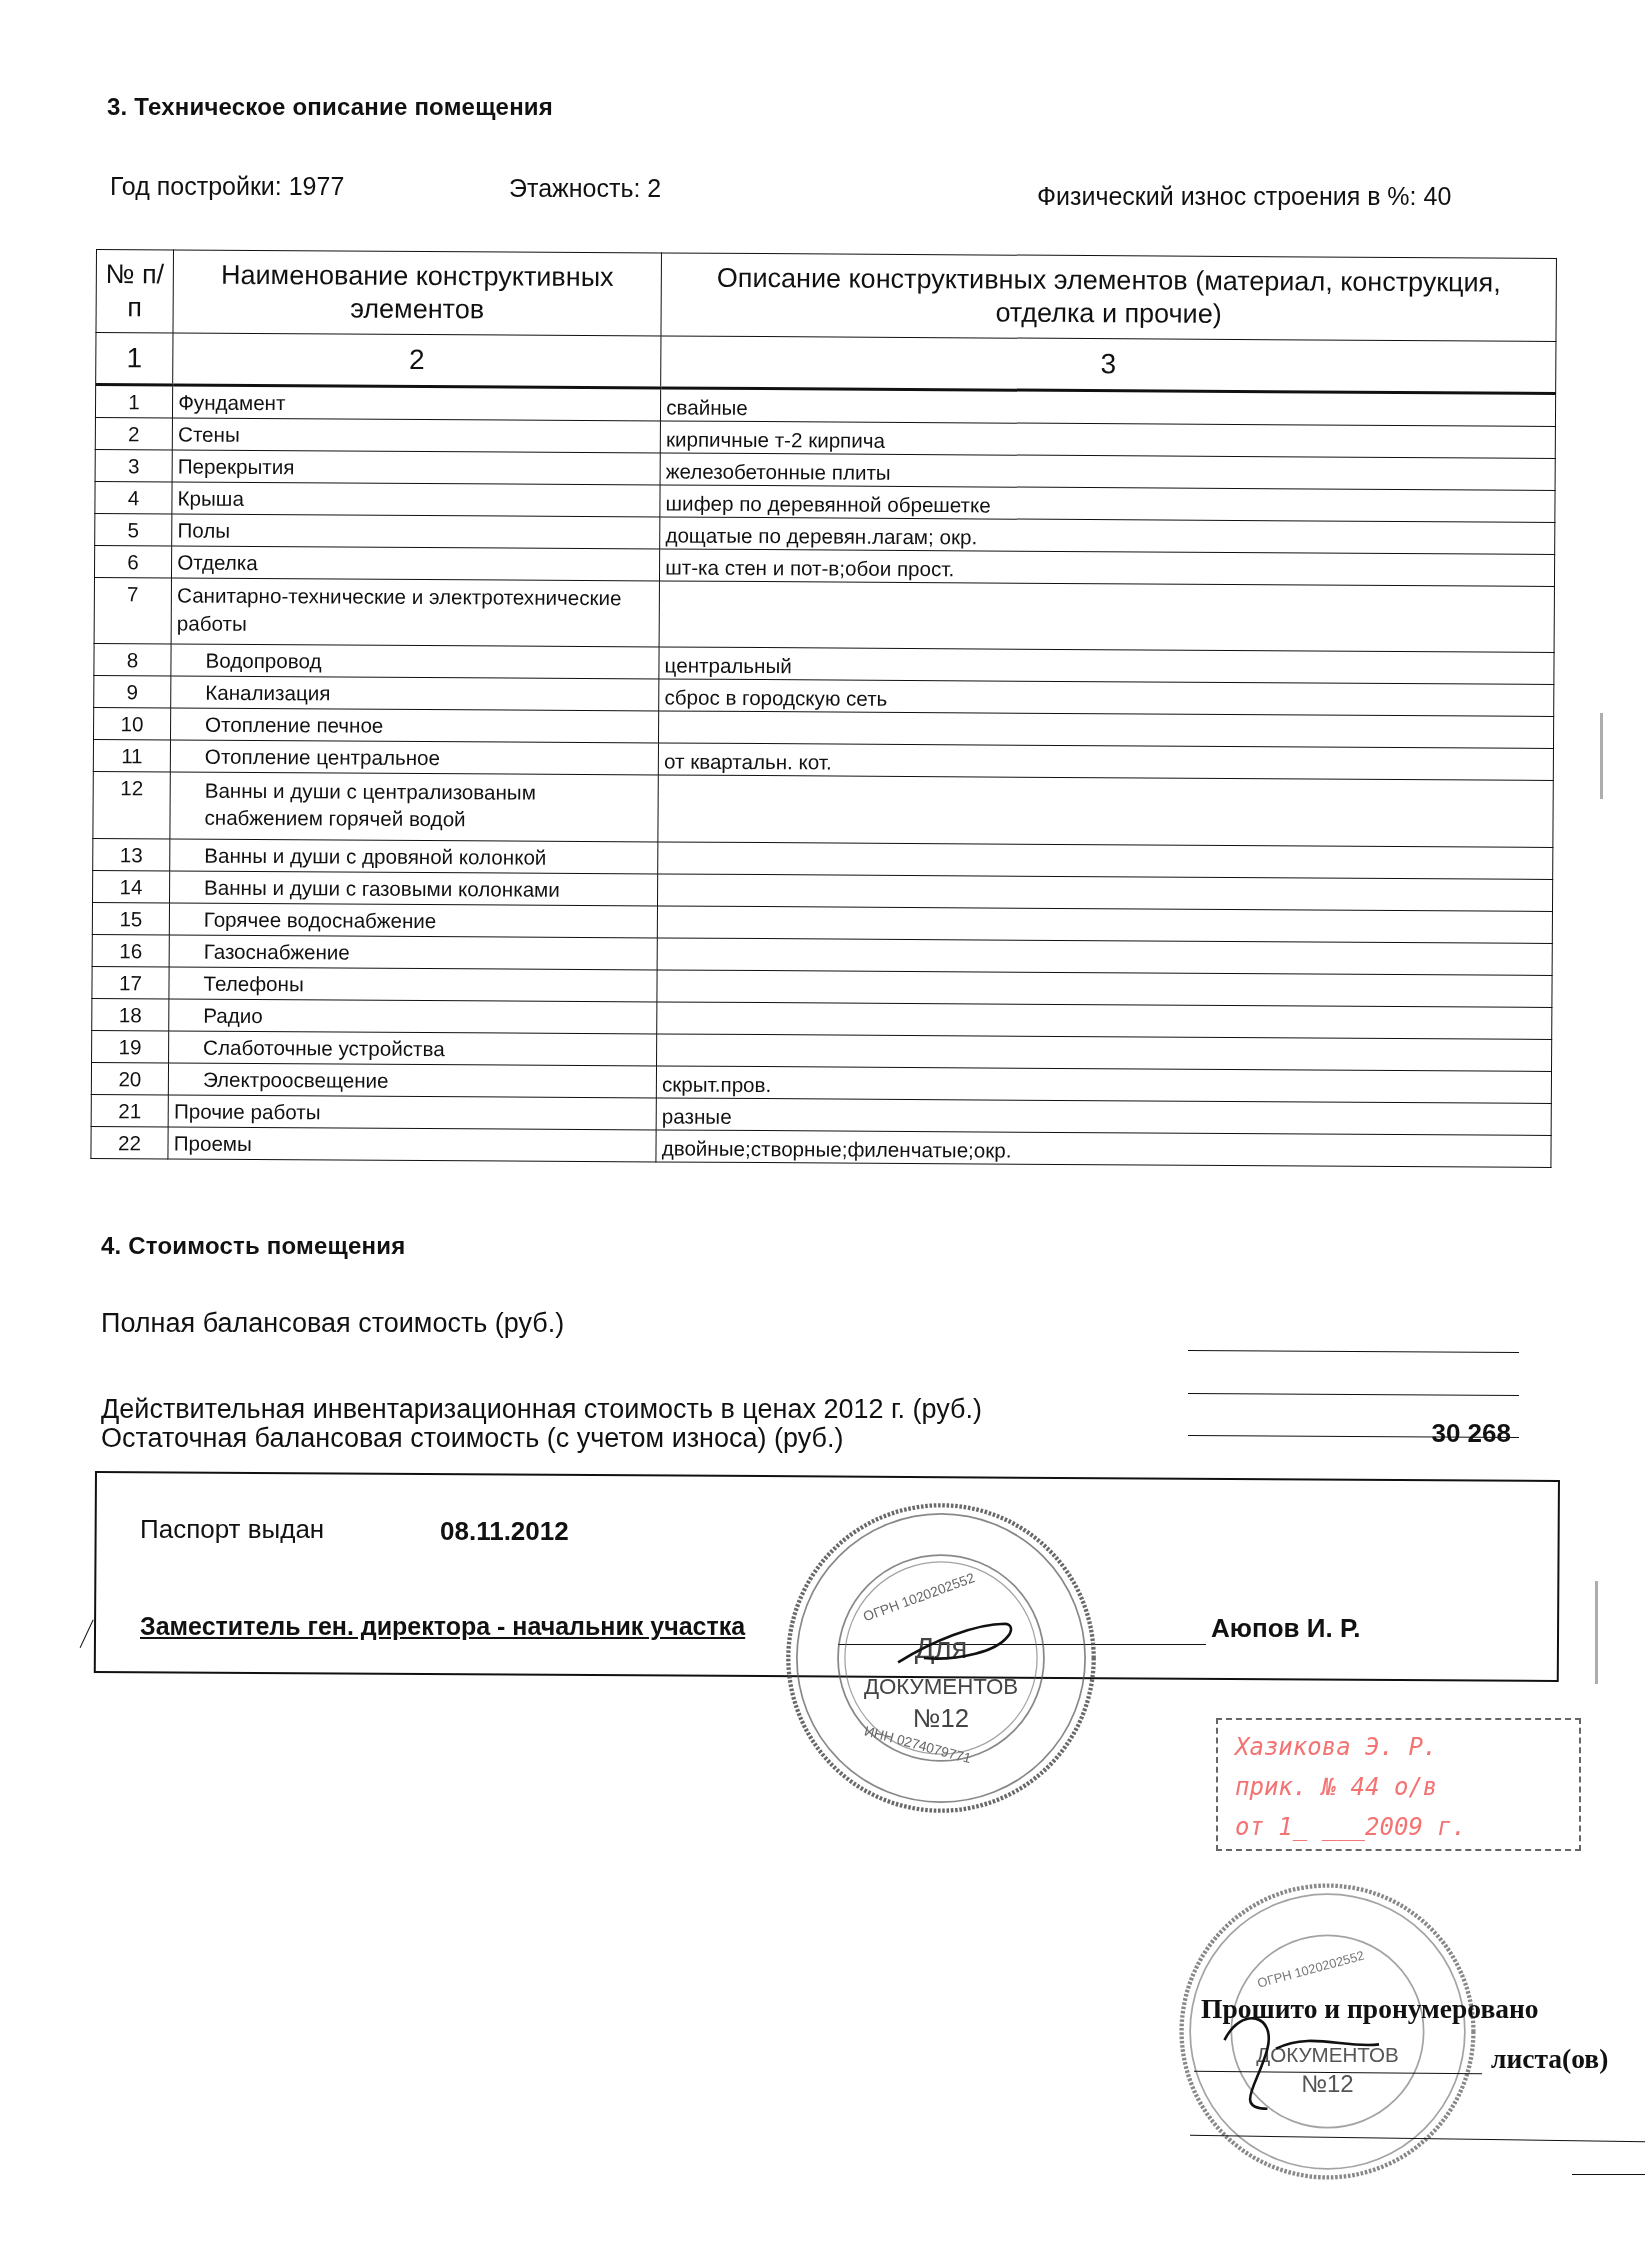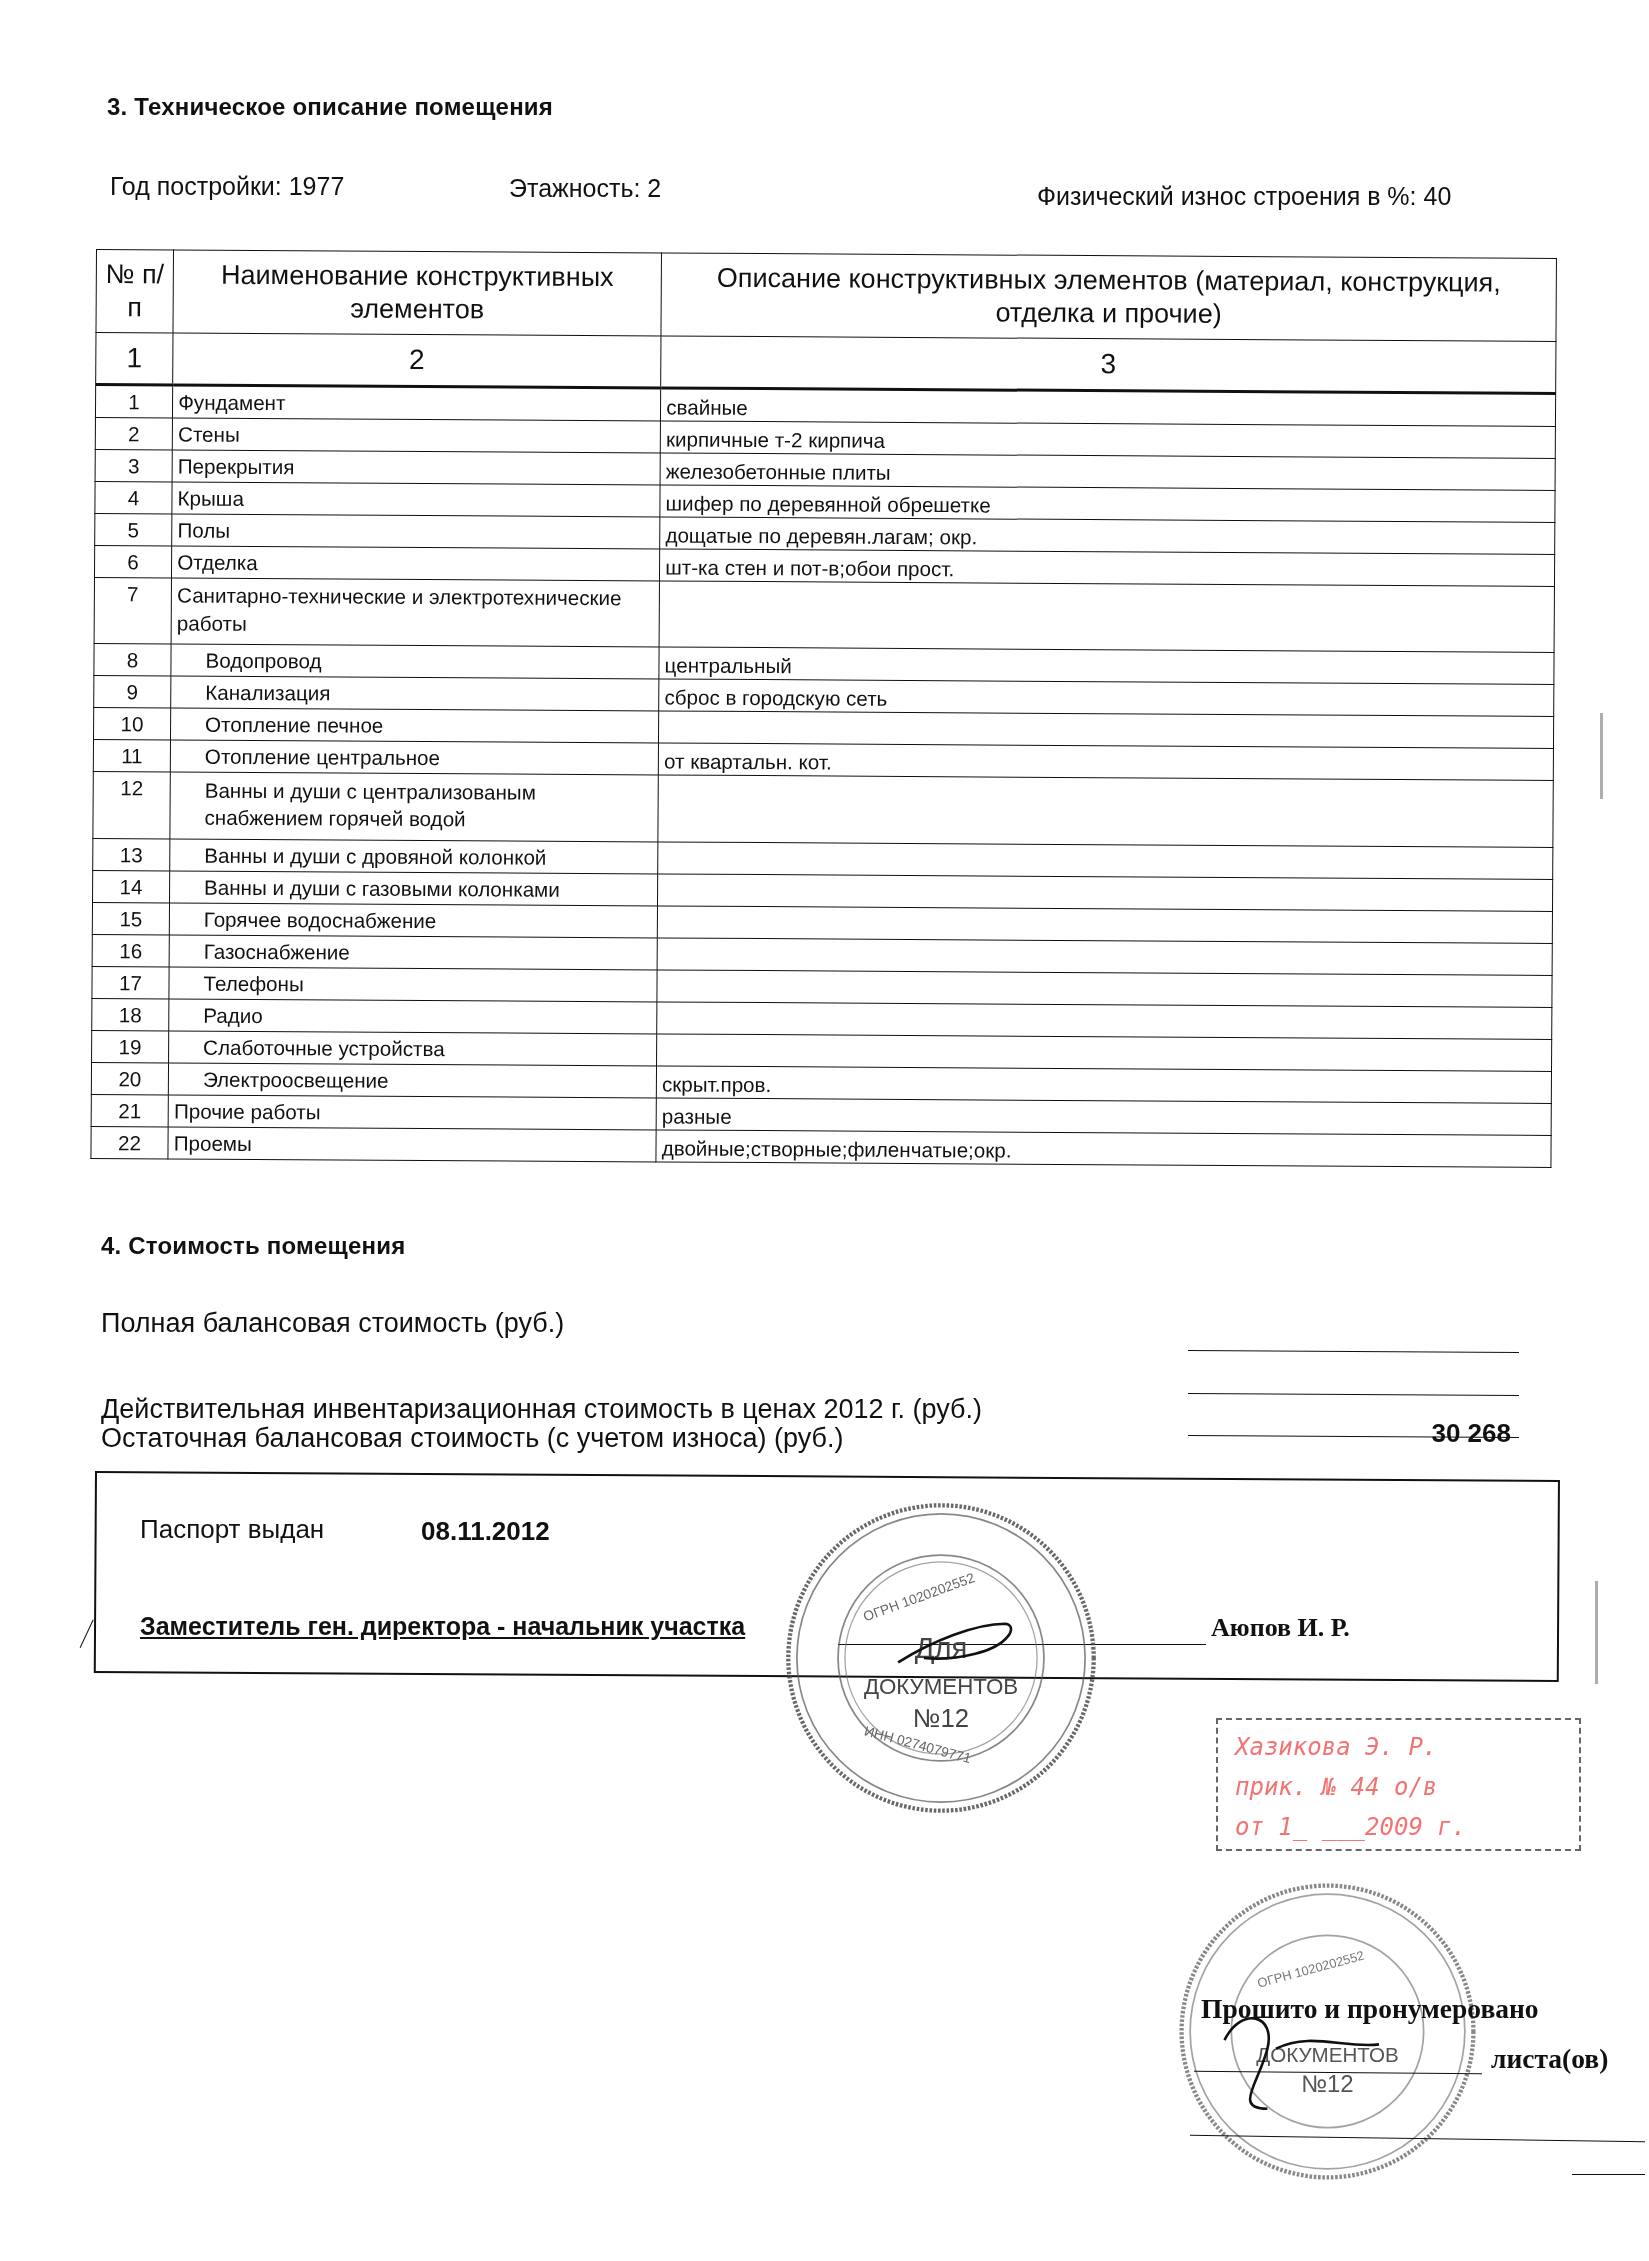--- a/index.html
+++ b/index.html
@@ -217,24 +217,24 @@
 <div class="abs cost-line" style="left:101px; top:1308px;">Полная балансовая стоимость (руб.)</div>
 <div class="cost-rule" style="left:1188px; top:1351px; width:331px;"></div>
 <div class="abs cost-line" style="left:101px; top:1423px;">Остаточная балансовая стоимость (с учетом износа) (руб.)</div>
 <div class="cost-rule" style="left:1188px; top:1394px; width:331px;"></div>
 <div class="abs cost-line" style="left:101px; top:1394px;">Действительная инвентаризационная стоимость в ценах  2012 г. (руб.)</div>
 <div class="abs cost-value" style="left:1272px; top:1402px; width:239px;">30 268</div>
 <div class="cost-rule" style="left:1188px; top:1436px; width:331px;"></div>
 
 <div class="passport-box"></div>
 <div class="abs passport-label" style="left:140px; top:1514px;">Паспорт выдан</div>
-<div class="abs passport-date" style="left:421px; top:1516px;">08.11.2012</div>
+<div class="abs passport-date" style="left:440px; top:1516px;">08.11.2012</div>
 <div class="abs signer-title" style="left:140px; top:1612px;">Заместитель ген. директора - начальник участка</div>
 <div class="sign-rule" style="left:838px; top:1644px; width:368px;"></div>
-<div class="abs signer-name" style="left:1211px; top:1613px;font-family:Liberation Serif, serif;">Аюпов И. Р.</div>
+<div class="abs signer-name" style="left:1211px; top:1613px;">Аюпов И. Р.</div>
 <div class="abs" style="left:86px; top:1619px; width:3.4px; height:31px; border-left:1.7px solid #111; transform:rotate(25deg);"></div>
 
 <div class="stamp" style="left:778px; top:1495px; width:326px; height:326px;">
   <svg width="326" height="326" viewBox="0 0 380 380">
     <circle cx="190" cy="190" r="178" fill="none" stroke="#444" stroke-width="5" stroke-dasharray="3 2" opacity="0.8"></circle>
     <circle cx="190" cy="190" r="168" fill="none" stroke="#555" stroke-width="2" opacity="0.7"></circle>
     <circle cx="190" cy="190" r="120" fill="none" stroke="#555" stroke-width="2" opacity="0.7"></circle>
     <circle cx="190" cy="190" r="112" fill="none" stroke="#666" stroke-width="1.5" opacity="0.6"></circle>
     <text x="190" y="190" text-anchor="middle" font-size="34" fill="#444">Для</text>
     <text x="190" y="232" text-anchor="middle" font-size="26" fill="#444">ДОКУМЕНТОВ</text>

